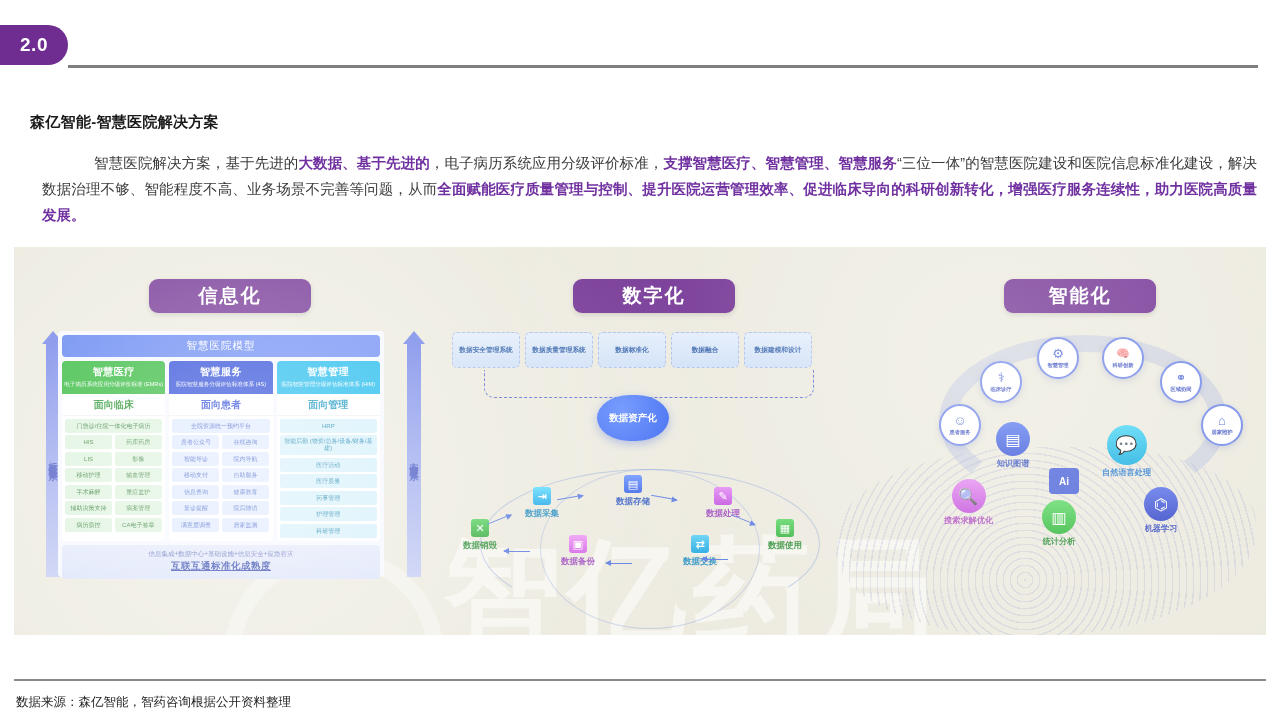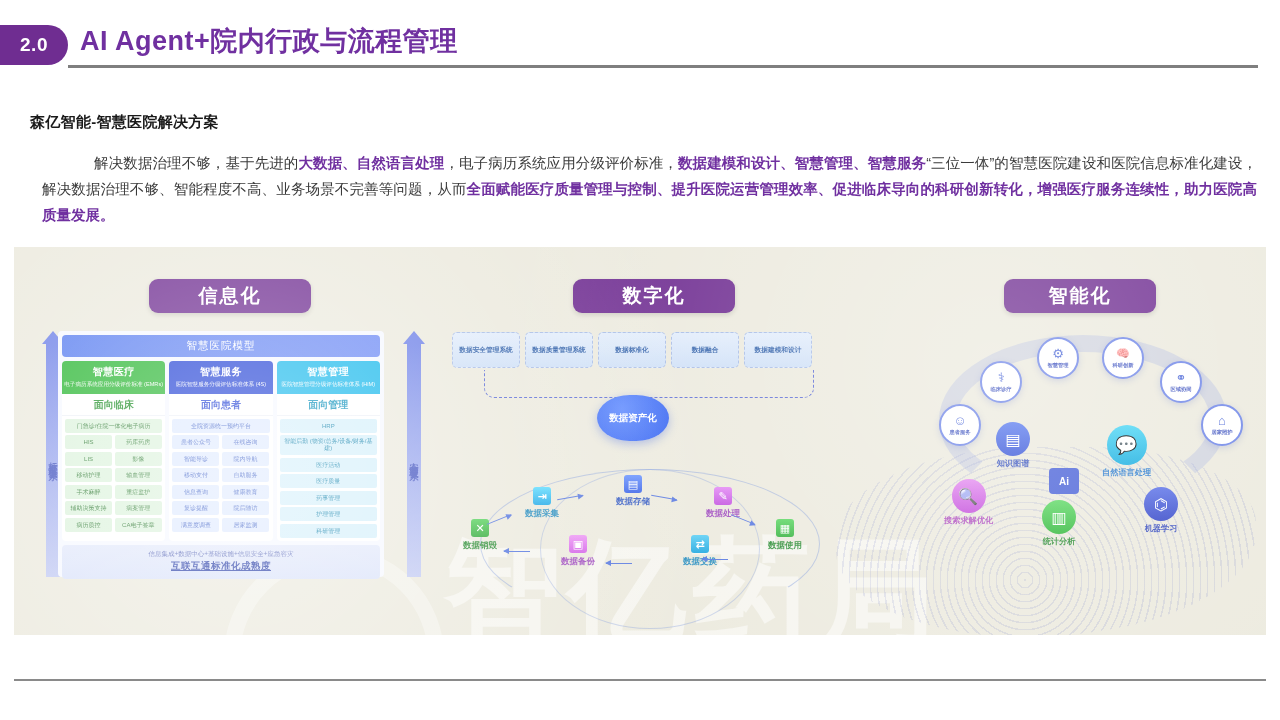--- a/index.html
+++ b/index.html
@@ -223,27 +223,26 @@
   .ft-rule{ position:absolute; left:14px; top:679px; width:1252px; height:2px; background:#8a8a8a; }
   .ft-txt{ position:absolute; left:16px; top:694px; font-size:12.5px; color:#1f1f1f; }
 </style>
 </head>
 <body>
 
 <div class="page">
 
   <div class="hdr">
     <div class="hdr-badge">2.0</div>
-    <div class="hdr-title">AI Agent+院内行政与流程管理</div>
     <div class="hdr-rule"></div>
   </div>
 
   <div class="sub-title">森亿智能-智慧医院解决方案</div>
   <div class="body-copy">
-    <span class="ind"></span><span>解决数据治理不够，基于先进的</span><span class="hl">大数据、自然语言处理</span><span>，电子病历系统应用分级评价标准，</span><span class="hl">数据建模和设计、智慧管理、智慧服务</span><span>“三位一体”的智慧医院建设和医院信息标准化建设，解决数据治理不够、智能程度不高、业务场景不完善等问题，从而</span><span class="hl">全面赋能医疗质量管理与控制、提升医院运营管理效率、促进临床导向的科研创新转化，增强医疗服务连续性，助力医院高质量发展。</span>
+    <span class="ind"></span><span>智慧医院解决方案，基于先进的</span><span class="hl">大数据、基于先进的</span><span>，电子病历系统应用分级评价标准，</span><span class="hl">支撑智慧医疗、智慧管理、智慧服务</span><span>“三位一体”的智慧医院建设和医院信息标准化建设，解决数据治理不够、智能程度不高、业务场景不完善等问题，从而</span><span class="hl">全面赋能医疗质量管理与控制、提升医院运营管理效率、促进临床导向的科研创新转化，增强医疗服务连续性，助力医院高质量发展。</span>
   </div>
 
   <div class="panel">
 
     <div class="wm-circ"></div>
     <div class="wm-big">智亿药局</div>
 
     <div class="wm-hand"></div>
 
     <div class="pill" style="left:135px; top:32px; width:162px;">信息化</div>
@@ -433,14 +432,15 @@
       <div class="tech-label" style="color:#2f8f38;">统计分析</div>
     </div>
     <div class="tech-node" style="left:930px; top:232px;">
       <div class="tech-circle" style="background:linear-gradient(#e48cf0,#c44fdc);">🔍</div>
       <div class="tech-label" style="color:#b04ec0;">搜索求解优化</div>
     </div>
 
   </div>
 
   <div class="ft-rule"></div>
+  <div class="ft-txt">数据来源：森亿智能，智药咨询根据公开资料整理</div>
 
 </div>
 
 </body></html>

